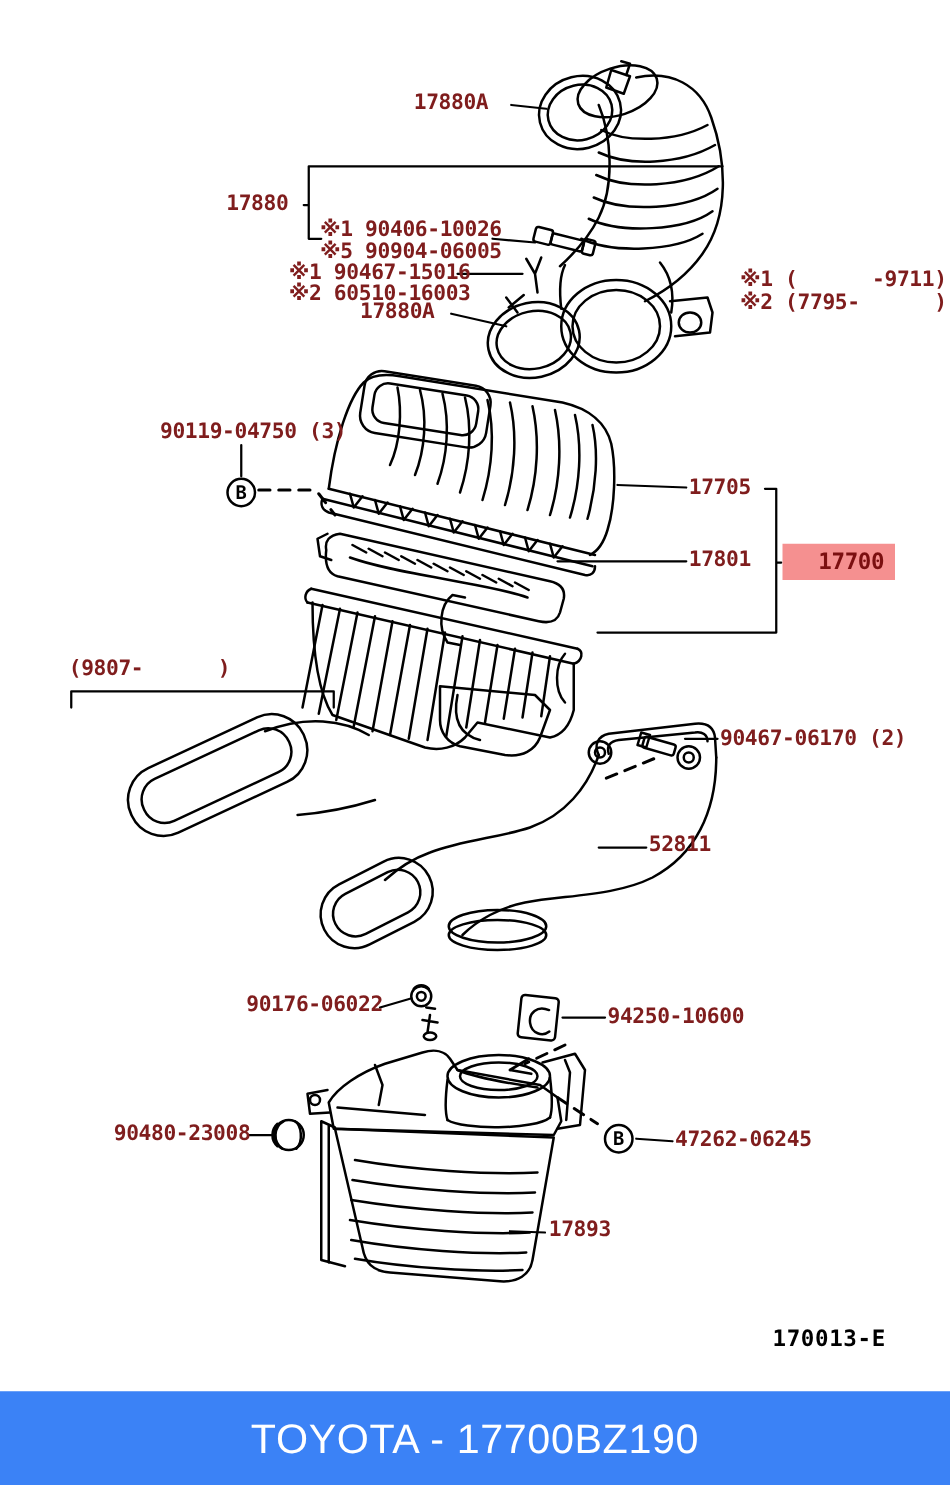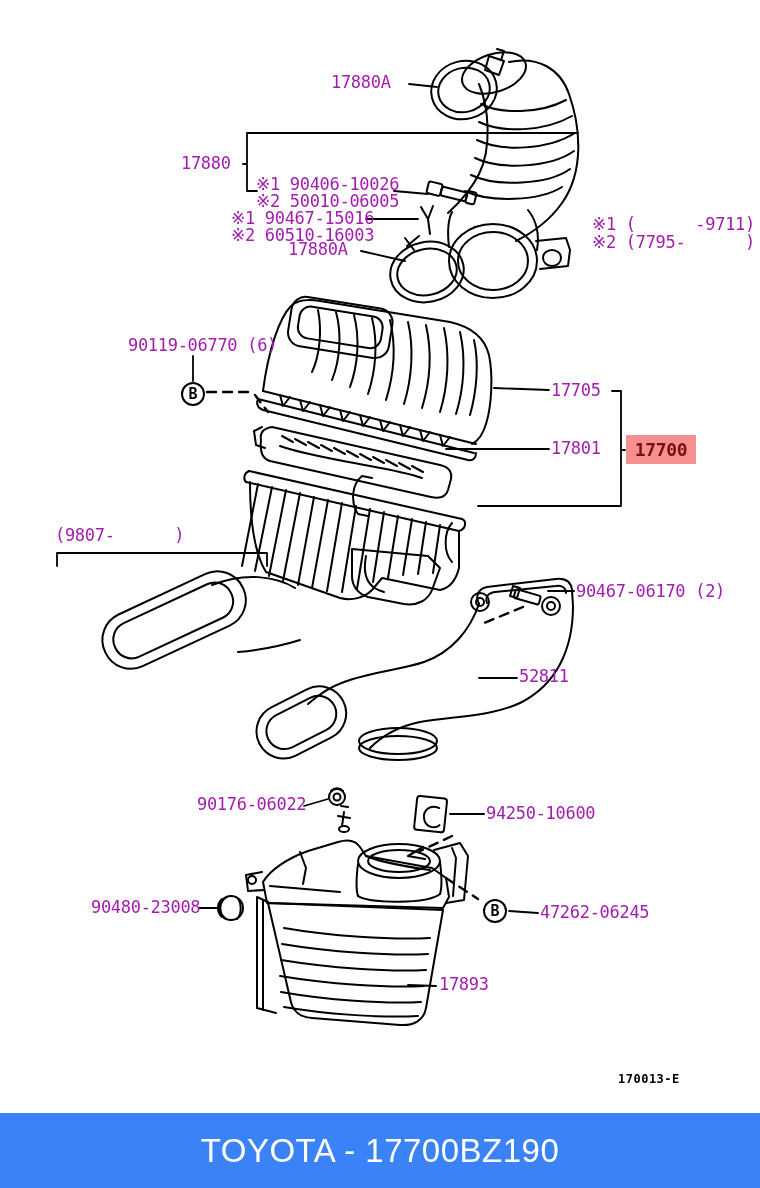--- a/index.html
+++ b/index.html
@@ -1,26 +1,26 @@
 <!DOCTYPE html>
 <html><head>
 <meta charset="utf-8">
 <style>
   html,body{margin:0;padding:0;background:#fff;}
   .stage{position:relative;width:760px;height:1188px;background:#fff;overflow:hidden;
          font-family:"DejaVu Sans Mono","DejaVu Sans",monospace;}
   .art{position:absolute;left:0;top:0;}
-  .lbl{position:absolute;font-weight:normal;font-size:17px;line-height:1.05;color:#a21caf;
+  .lbl{position:absolute;font-weight:bold;font-size:17px;line-height:1.05;color:#7f1d1d;
        white-space:pre;letter-spacing:-0.3px;}
   .b-circle{position:absolute;width:24px;height:24px;border:2.5px solid #000;border-radius:50%;
        display:flex;align-items:center;justify-content:center;font-weight:bold;font-size:15px;
        box-sizing:border-box;background:#fff;}
   .hl{position:absolute;left:626px;top:435px;width:70px;height:29px;display:flex;align-items:center;
        justify-content:center;font-weight:bold;font-size:18px;letter-spacing:-0.3px;}
-  .figcode{position:absolute;left:618px;top:1061px;font-weight:bold;font-size:12px;letter-spacing:0.5px;margin-top:11px;}
+  .figcode{position:absolute;left:618px;top:1061px;font-weight:bold;font-size:18px;letter-spacing:0.5px;}
   .footer{position:absolute;left:0;bottom:0;width:760px;height:75px;display:flex;align-items:center;
        justify-content:center;gap:62px;font-family:"Liberation Sans",sans-serif;font-size:33px;
        letter-spacing:0.5px;}
 </style>
 </head>
 <body>
 
 <div class="stage">
 
   <svg class="art" width="760" height="1113" viewBox="0 0 760 1113">
@@ -220,31 +220,31 @@
       <path d="M446,878 L478,899"></path>
     </g>
     <g stroke="#000" fill="none" stroke-width="2.2" stroke-linecap="round">
       <path d="M408,856 l15,-9 M408,856 l17,3"></path>
     </g>
   </svg>
 
   <div class="lbl" style="left:331px;top:74px">17880A</div>
   <div class="lbl" style="left:181px;top:155px">17880</div>
   <div class="lbl" style="left:256px;top:176px">※1 90406-10026</div>
-  <div class="lbl" style="left:256px;top:193px">※2 50010-06005</div>
+  <div class="lbl" style="left:256px;top:193px">※5 90904-06005</div>
   <div class="lbl" style="left:231px;top:210px">※1 90467-15016</div>
   <div class="lbl" style="left:231px;top:227px">※2 60510-16003</div>
   <div class="lbl" style="left:288px;top:241px">17880A</div>
   <div class="lbl" style="left:592px;top:216px">※1 (      -9711)</div>
   <div class="lbl" style="left:592px;top:234px">※2 (7795-      )</div>
-  <div class="lbl" style="left:128px;top:337px">90119-06770 (6)</div>
+  <div class="lbl" style="left:128px;top:337px">90119-04750 (3)</div>
   <div class="b-circle" style="left:181px;top:382px">B</div>
   <div class="lbl" style="left:551px;top:382px">17705</div>
   <div class="lbl" style="left:551px;top:440px">17801</div>
-  <div class="hl" style="background: rgb(245, 144, 144); color: rgb(123, 15, 16);">17700</div>
+  <div class="hl" style="background: rgb(245, 144, 144); color: rgb(123, 15, 16); padding-left: 20px;">17700</div>
   <div class="lbl" style="left:55px;top:527px">(9807-      )</div>
   <div class="lbl" style="left:576px;top:583px">90467-06170 (2)</div>
   <div class="lbl" style="left:519px;top:668px">52811</div>
   <div class="lbl" style="left:197px;top:796px">90176-06022</div>
   <div class="lbl" style="left:486px;top:805px">94250-10600</div>
   <div class="lbl" style="left:91px;top:899px">90480-23008</div>
   <div class="b-circle" style="left:483px;top:899px">B</div>
   <div class="lbl" style="left:540px;top:904px">47262-06245</div>
   <div class="lbl" style="left:439px;top:976px">17893</div>
   <div class="figcode">170013-E</div>

